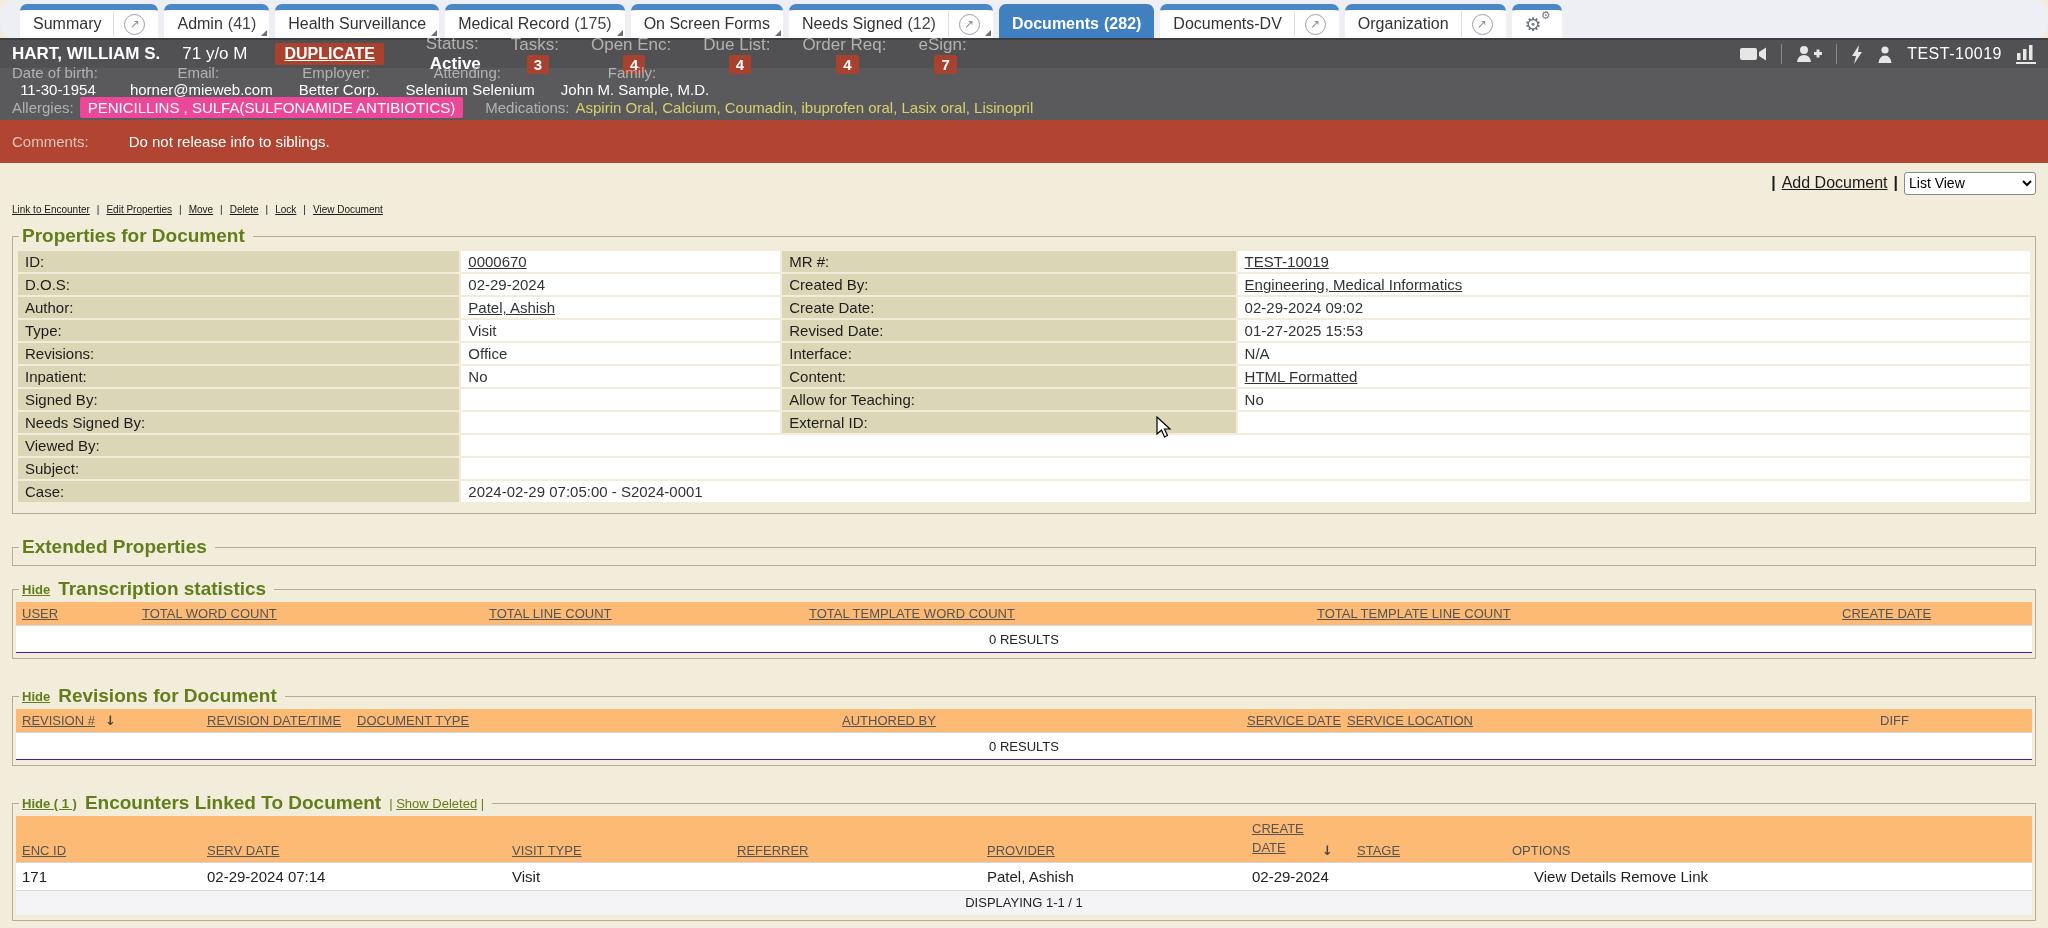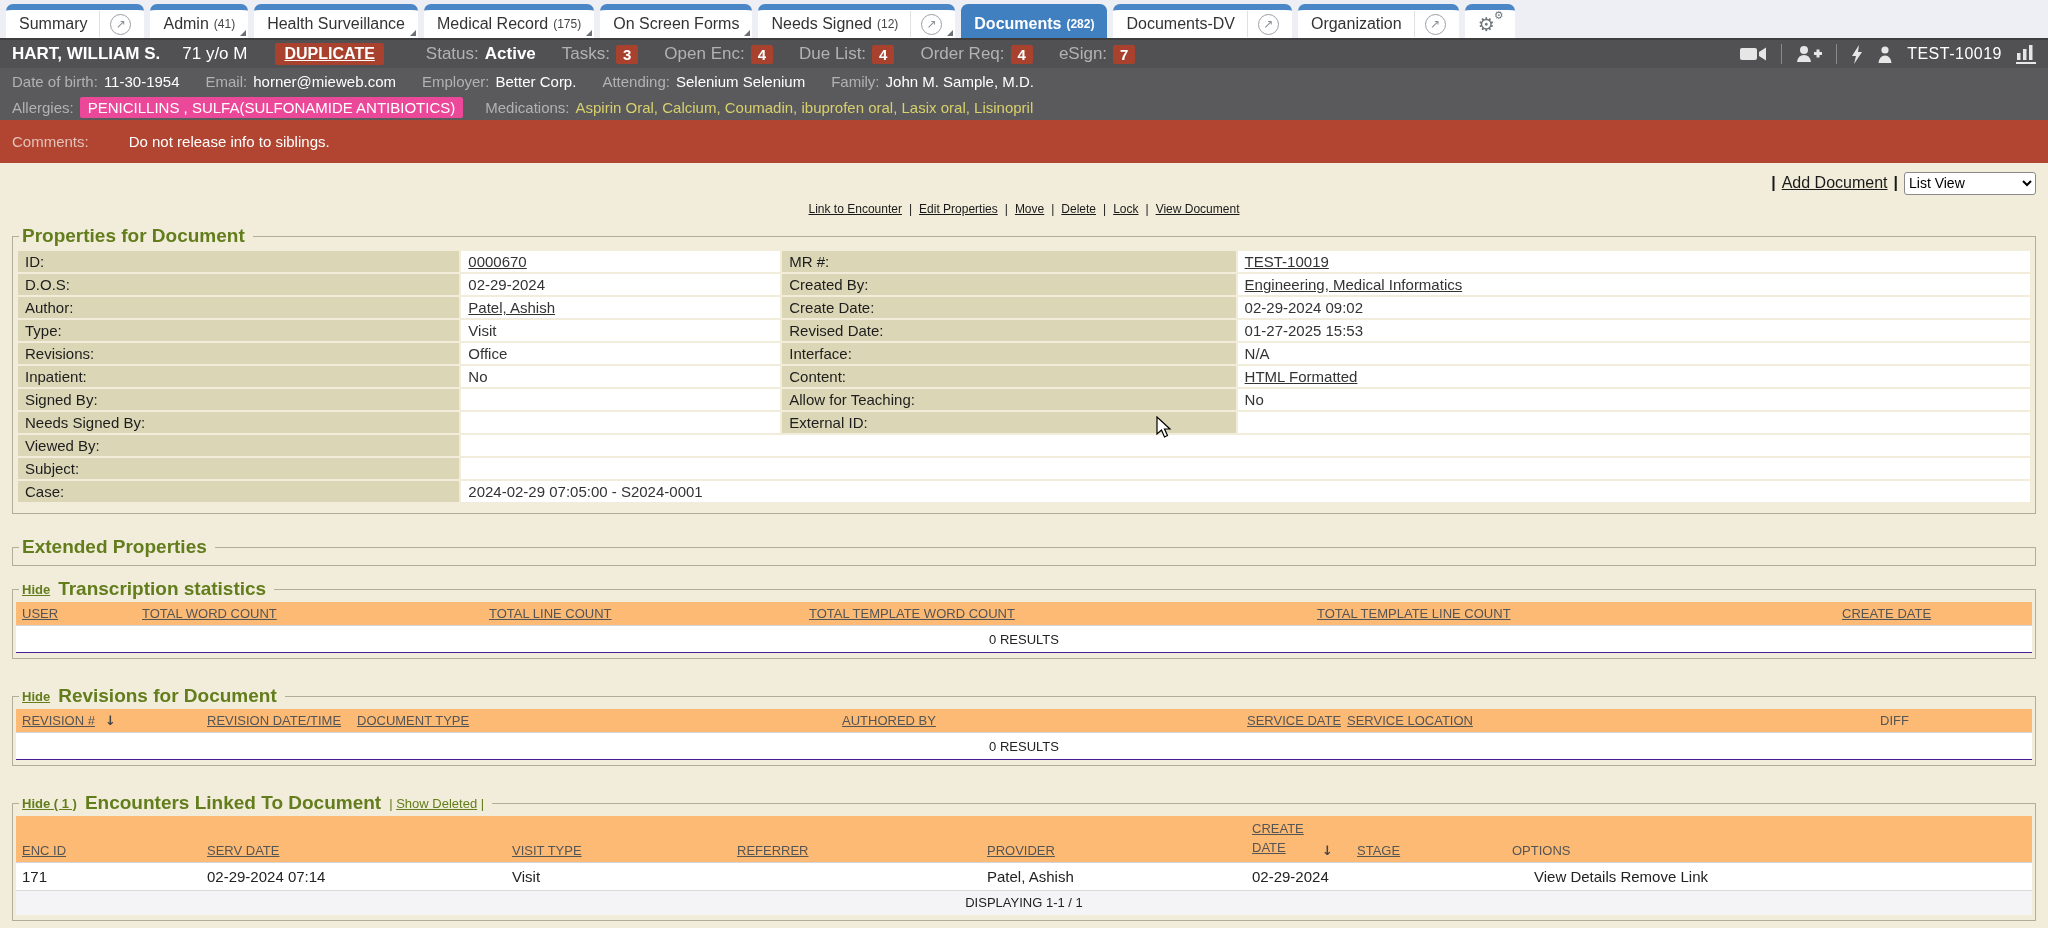--- a/index.html
+++ b/index.html
@@ -1,38 +1,38 @@
 <!DOCTYPE html>
 <html><head>
 <meta charset="utf-8">
 <style>
   * { box-sizing: border-box; margin: 0; padding: 0; }
   html,body { width:2048px; height:928px; overflow:hidden; }
   body { background:#f1edda; font-family:"Liberation Sans", sans-serif; color:#333; position:relative; }
 
   
-  .tabbar { height:38px; background:#edeff4; display:flex; align-items:flex-end; padding-left:6px; gap:6px; }
+  .tabbar { height:38px; background:#edeff4; display:flex; align-items:flex-end; padding-left:20px; gap:6px;border-radius:14px; }
   .tab { position:relative; background:#fff; border-top:6px solid #4b86c6; border-radius:7px 7px 0 0;
          height:34px; display:flex; align-items:center; padding:0 13px; font-size:16px; color:#333; cursor:default; }
-  .tab .count { font-size:12px; margin-left:5px; color:#444; }
+  .tab .count { font-size:16px; margin-left:5px; color:#444; }
   .tab.active { background:#407fc0; background:#4180c0; border-top-color:#4180c0; color:#fff; font-weight:bold; }
   .tab.active .count { color:#fff; font-weight:bold; }
   .tab .tabdiv { width:1px; height:26px; background:#e0e0e0; margin:0 10px 0 12px; }
   .popout { width:21px; height:21px; border:1.5px solid #9aa0a6; border-radius:50%; color:#8a9096;
             display:flex; align-items:center; justify-content:center; font-size:12px; font-family:"DejaVu Sans",sans-serif; }
   .notch { position:absolute; right:2px; bottom:2px; width:0; height:0;
            border-left:6px solid transparent; border-bottom:6px solid #6b6f76; }
   .gear-wrap { position:relative; font-family:"DejaVu Sans",sans-serif; color:#6f757c; font-size:19px; line-height:1; padding-right:7px;}
   .gear-small { position:absolute; top:-5px; right:-2px; font-size:11px; }
 
   
   .pbar1 { height:30px; background:#515154; border-top:2px solid #3e3e40; color:#fff; display:flex; align-items:center; padding:0 12px; font-size:17px; }
   .pbar2 { height:26px; background:#5a5a5d; color:#fff; display:flex; align-items:center; padding:0 12px; font-size:15px; }
   .plabel { color:#b2b2b2; margin-right:6px; }
-  .pitem { margin-right:26px; display:flex; align-items:center; }
+  .pitem { margin-right:26px; display:flex; align-items:center;flex-direction:column; }
   .rbadge { background:#a8422f; color:#fff; font-weight:bold; padding:1px 7px; border-radius:2px; font-size:15px; }
   .dup { background:#a8422f; color:#fff; font-weight:bold; text-decoration:underline; padding:2px 9px; border-radius:2px; font-size:16px; margin:0 42px 0 28px; }
   .statuslbl { color:#b2b2b2; margin-right:6px; }
   .hdr-right { margin-left:auto; display:flex; align-items:center; gap:14px; }
   .vsep { width:1px; height:20px; background:#8a8a8c; }
   .hicon svg { display:block; }
   .pid { font-size:16px; color:#fff; letter-spacing:.5px; }
   .chart-underline { border-bottom:2px solid #e8e8e8; padding-bottom:2px; }
   .allergy-badge { background:#ec4899; color:#fff; padding:2px 8px; border-radius:2px; font-size:15px; margin-right:22px; }
   .med { color:#d8d06c; }
@@ -41,21 +41,21 @@
   
   .comments { height:43px; background:#b14531; color:#fff; display:flex; align-items:center; padding:0 12px; font-size:15px; }
   .comments .clabel { color:#e3c3ba; margin-right:40px; }
 
   
   .content { padding:6px 12px 0 12px; }
   .toolbar-line { display:flex; justify-content:flex-end; align-items:center; font-size:16px; color:#1a1a1a; height:28px; gap:6px; }
   .toolbar-line .pipe { font-weight:bold; color:#1a1a1a; }
   a.toplink { color:#1a1a1a; text-decoration:underline; cursor:pointer; }
   .view-select { width:132px; height:23px; font-size:14px; font-family:"Liberation Sans",sans-serif; background:#fff; border:1px solid #8a8a8a; border-radius:3px; }
-  .actions-line { display:flex; justify-content:center; align-items:center; font-size:12px; height:24px; }
+  .actions-line { display:flex; justify-content:flex-start; align-items:center; font-size:10px; height:24px; }
   .action { color:#1a1a1a; text-decoration:underline; cursor:pointer; }
   .action-sep { margin:0 7px; color:#1a1a1a; }
 
   
   fieldset { border:1px solid #b2ad99; padding:2px 3px 5px 3px; margin-top:4px; background:#f1edda; }
   legend { margin-left:3px; padding:0 8px 0 3px; font-size:19px; font-weight:bold; color:#637d1d; display:flex; align-items:center; gap:8px; white-space:nowrap; }
   .hide-link { font-size:13px; font-weight:bold; color:#637d1d; text-decoration:underline; cursor:pointer; }
   .legend-sub { font-size:13px; font-weight:normal; color:#637d1d; }
   .legend-sub a { color:#637d1d; text-decoration:underline; cursor:pointer; }
   .sec { margin-top:26px; }

